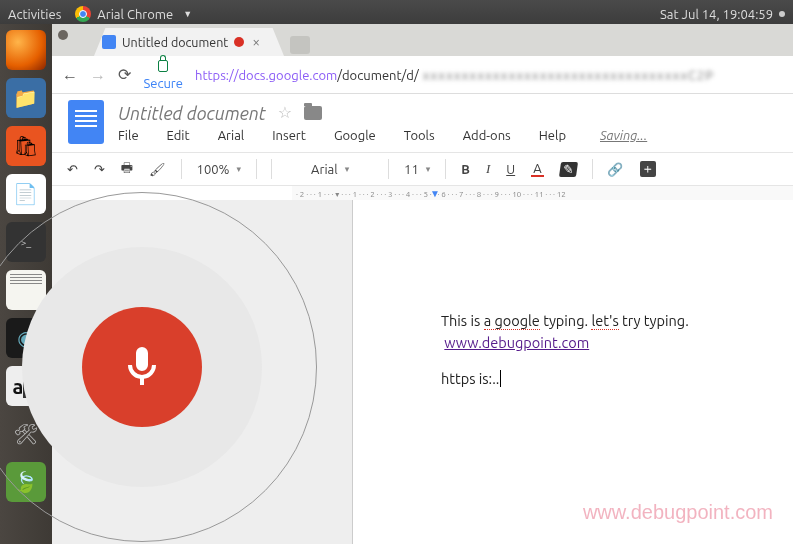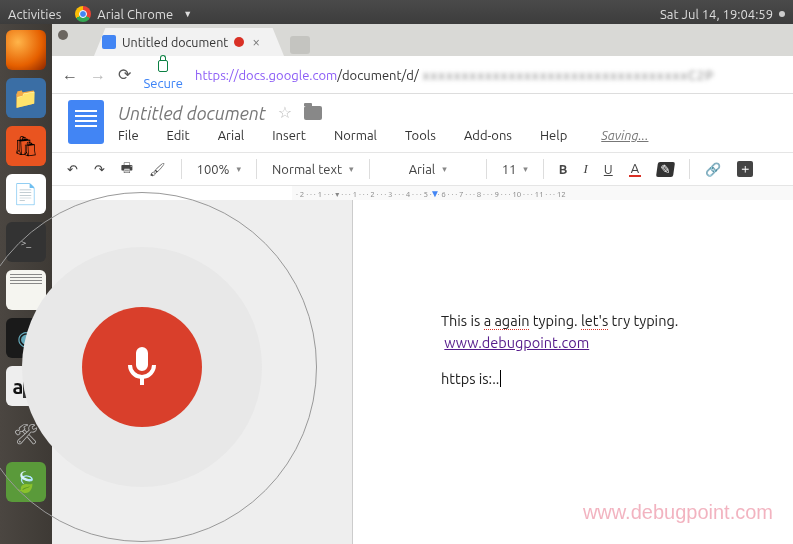--- a/index.html
+++ b/index.html
@@ -163,39 +163,38 @@
         <div style="display:flex;align-items:center;gap:12px;">
           <span class="dtitle">Untitled document</span>
           <span class="star">☆</span>
           <span class="folder"></span>
         </div>
         <div class="menubar" style="margin-left:0;gap:28px;">
           <span>File</span>
           <span>Edit</span>
           <span>Arial</span>
           <span>Insert</span>
-          <span>Normal</span>
+          <span>Google</span>
           <span>Tools</span>
           <span>Add-ons</span>
           <span>Help</span>
           <span class="saving">Saving...</span>
         </div>
       </div>
     </div>
   </div>
 
   <div class="toolbar">
     <span class="btn">↶</span>
     <span class="btn">↷</span>
     <span class="btn">🖶</span>
     <span class="btn">🖌</span>
     <span class="sep"></span>
     <span class="btn dd">100%</span>
     <span class="sep"></span>
-    <span class="btn dd" style="min-width:82px;">Normal text</span>
     <span class="sep"></span>
     <span class="btn dd" style="min-width:72px;margin-left:24px;">Arial</span>
     <span class="sep"></span>
     <span class="btn dd" style="min-width:28px;">11</span>
     <span class="sep"></span>
     <span class="btn bold">B</span>
     <span class="btn ital">I</span>
     <span class="btn und">U</span>
     <span class="btn">
         <span class="aclr">A</span>
@@ -212,21 +211,21 @@
 
   <div class="ruler">
     <span style="white-space:pre; padding-left:4px;">· 2 · · · 1 · · · ▾ · · · 1 · · · 2 · · · 3 · · · 4 · · · 5 · · · 6 · · · 7 · · · 8 · · · 9 · · · 10 · · · 11 · · · 12</span>
     <span class="mark">▼</span>
   </div>
 
   <div class="page-area">
     <div class="page">
       <div class="content">
         <div>
-          <span>This is </span><span class="dotted">a again</span><span> typing.  </span><span class="dotted">let's</span><span> try typing.</span>
+          <span>This is </span><span class="dotted">a google</span><span> typing.  </span><span class="dotted">let's</span><span> try typing.</span>
         </div>
         <div>&nbsp;<a href="#">www.debugpoint.com</a></div>
         <div style="height:14px;"></div>
         <div><span>https is:..</span><span class="cursor"></span></div>
       </div>
     </div>
     <div class="watermark">www.debugpoint.com</div>
   </div>
 
   <div class="voice">

